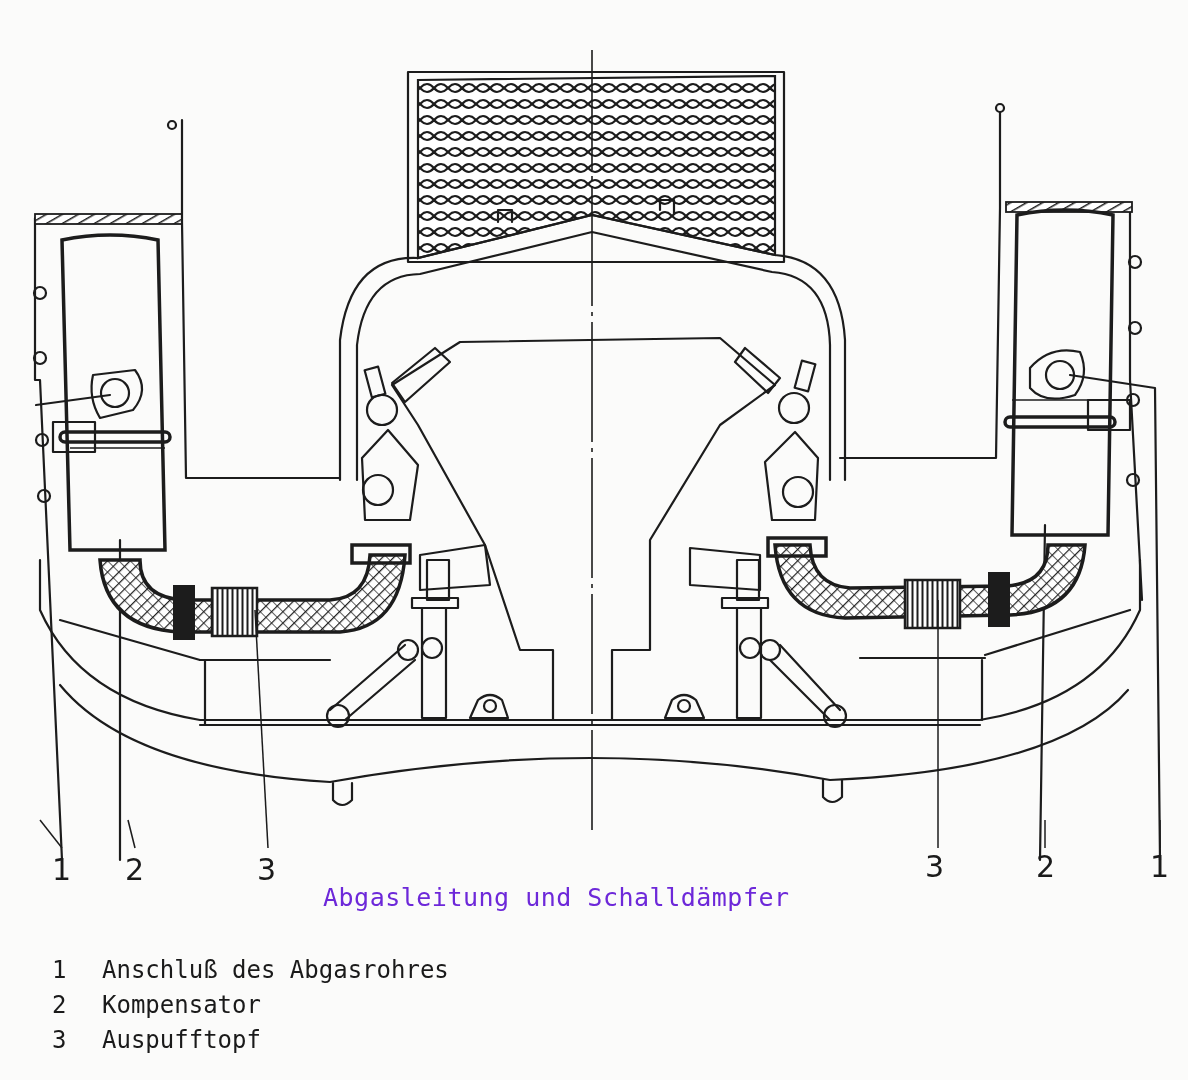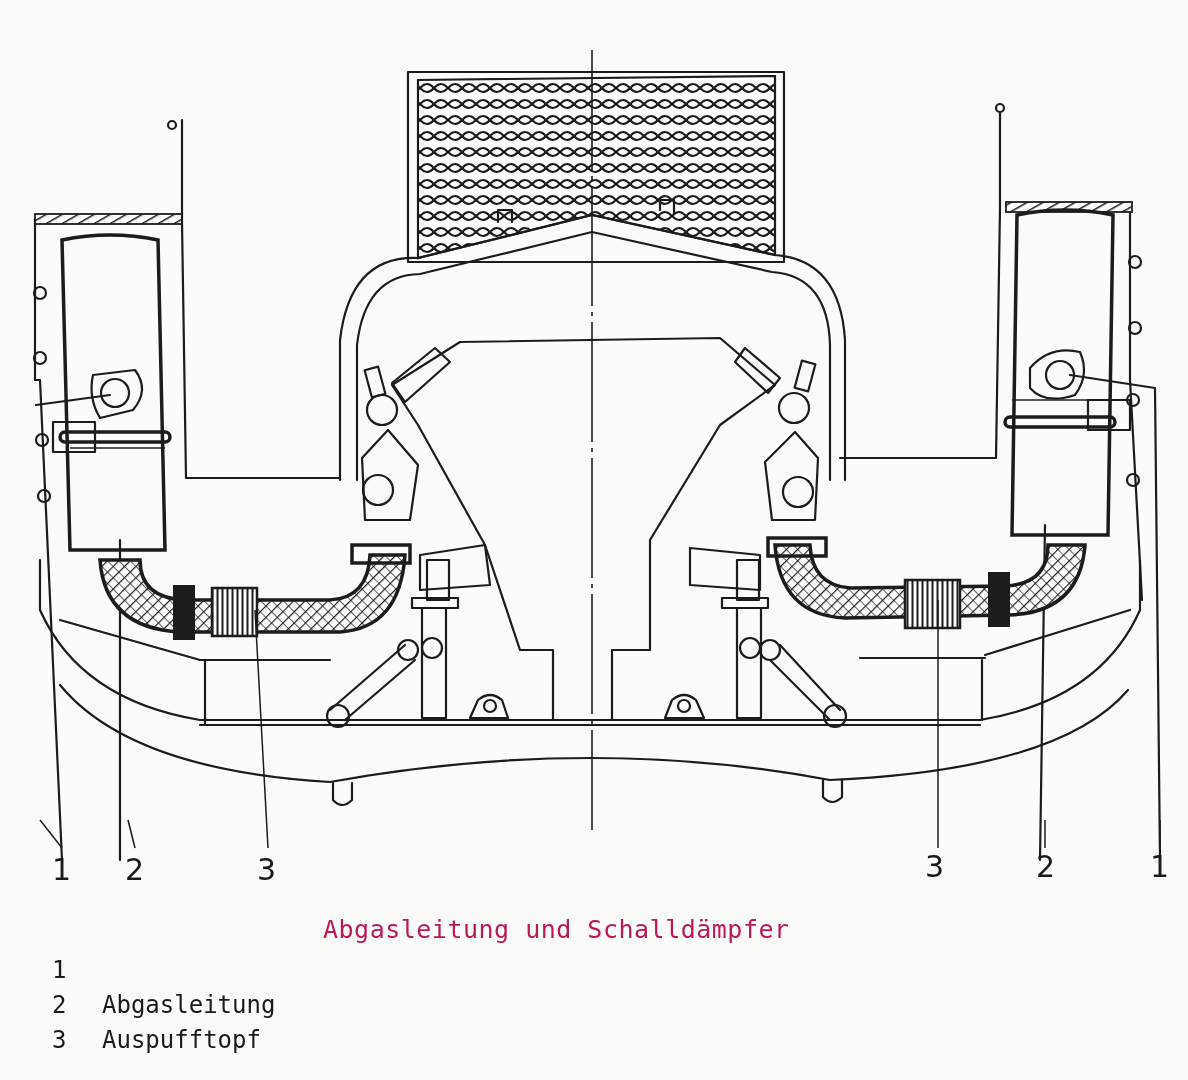--- a/index.html
+++ b/index.html
@@ -11,21 +11,21 @@
   .ln { fill: none; stroke: #1c1c1c; stroke-width: 2.2; stroke-linejoin: round; stroke-linecap: round; }
   .thin { fill: none; stroke: #1c1c1c; stroke-width: 1.5; }
   .thick { fill: none; stroke: #1c1c1c; stroke-width: 3.5; }
   .axis { fill: none; stroke: #1c1c1c; stroke-width: 1.6; stroke-dasharray: 120 6 4 6; }
   .pipe { fill: url(#hatch); stroke: #1c1c1c; stroke-width: 3.5; }
   .comp { fill: url(#vlines); stroke: #1c1c1c; stroke-width: 2.5; }
   .flange { fill: #1c1c1c; }
   .callout-num { position: absolute; font-family: "DejaVu Sans", sans-serif;
                  font-size: 30px; font-weight: 400; color: #1a1a1a; line-height: 1; }
   .caption { position: absolute; left: 323px; top: 883px; font-family: "DejaVu Sans Mono", monospace;
-             font-size: 25px; letter-spacing: 0.5px; color: #be185d; margin-top: 32px; }
+             font-size: 25px; letter-spacing: 0.5px; color: #6d28d9; }
   .legend { position: absolute; left: 52px; top: 952px; font-family: "DejaVu Sans Mono", monospace;
             font-size: 24px; color: #1a1a1a; }
   .legend-row { display: flex; height: 35px; align-items: center; }
   .legend-num { width: 50px; }
 </style>
 </head>
 <body>
 
 <div class="canvas">
 
@@ -190,24 +190,25 @@
 <div class="callout-num" style="left:257px; top:855px;">3</div>
 <div class="callout-num" style="left:925px; top:852px;">3</div>
 <div class="callout-num" style="left:1036px; top:852px;">2</div>
 <div class="callout-num" style="left:1150px; top:852px;">1</div>
 
 <div class="caption">Abgasleitung und Schalldämpfer</div>
 
 <div class="legend">
   <div class="legend-row">
     <span class="legend-num">1</span>
+    <span>Anschluß des Abgasrohres</span>
   </div>
   <div class="legend-row">
     <span class="legend-num">2</span>
-    <span>Abgasleitung</span>
+    <span>Kompensator</span>
   </div>
   <div class="legend-row">
     <span class="legend-num">3</span>
     <span>Auspufftopf</span>
   </div>
 </div>
 
 </div>
 
 </body></html>

